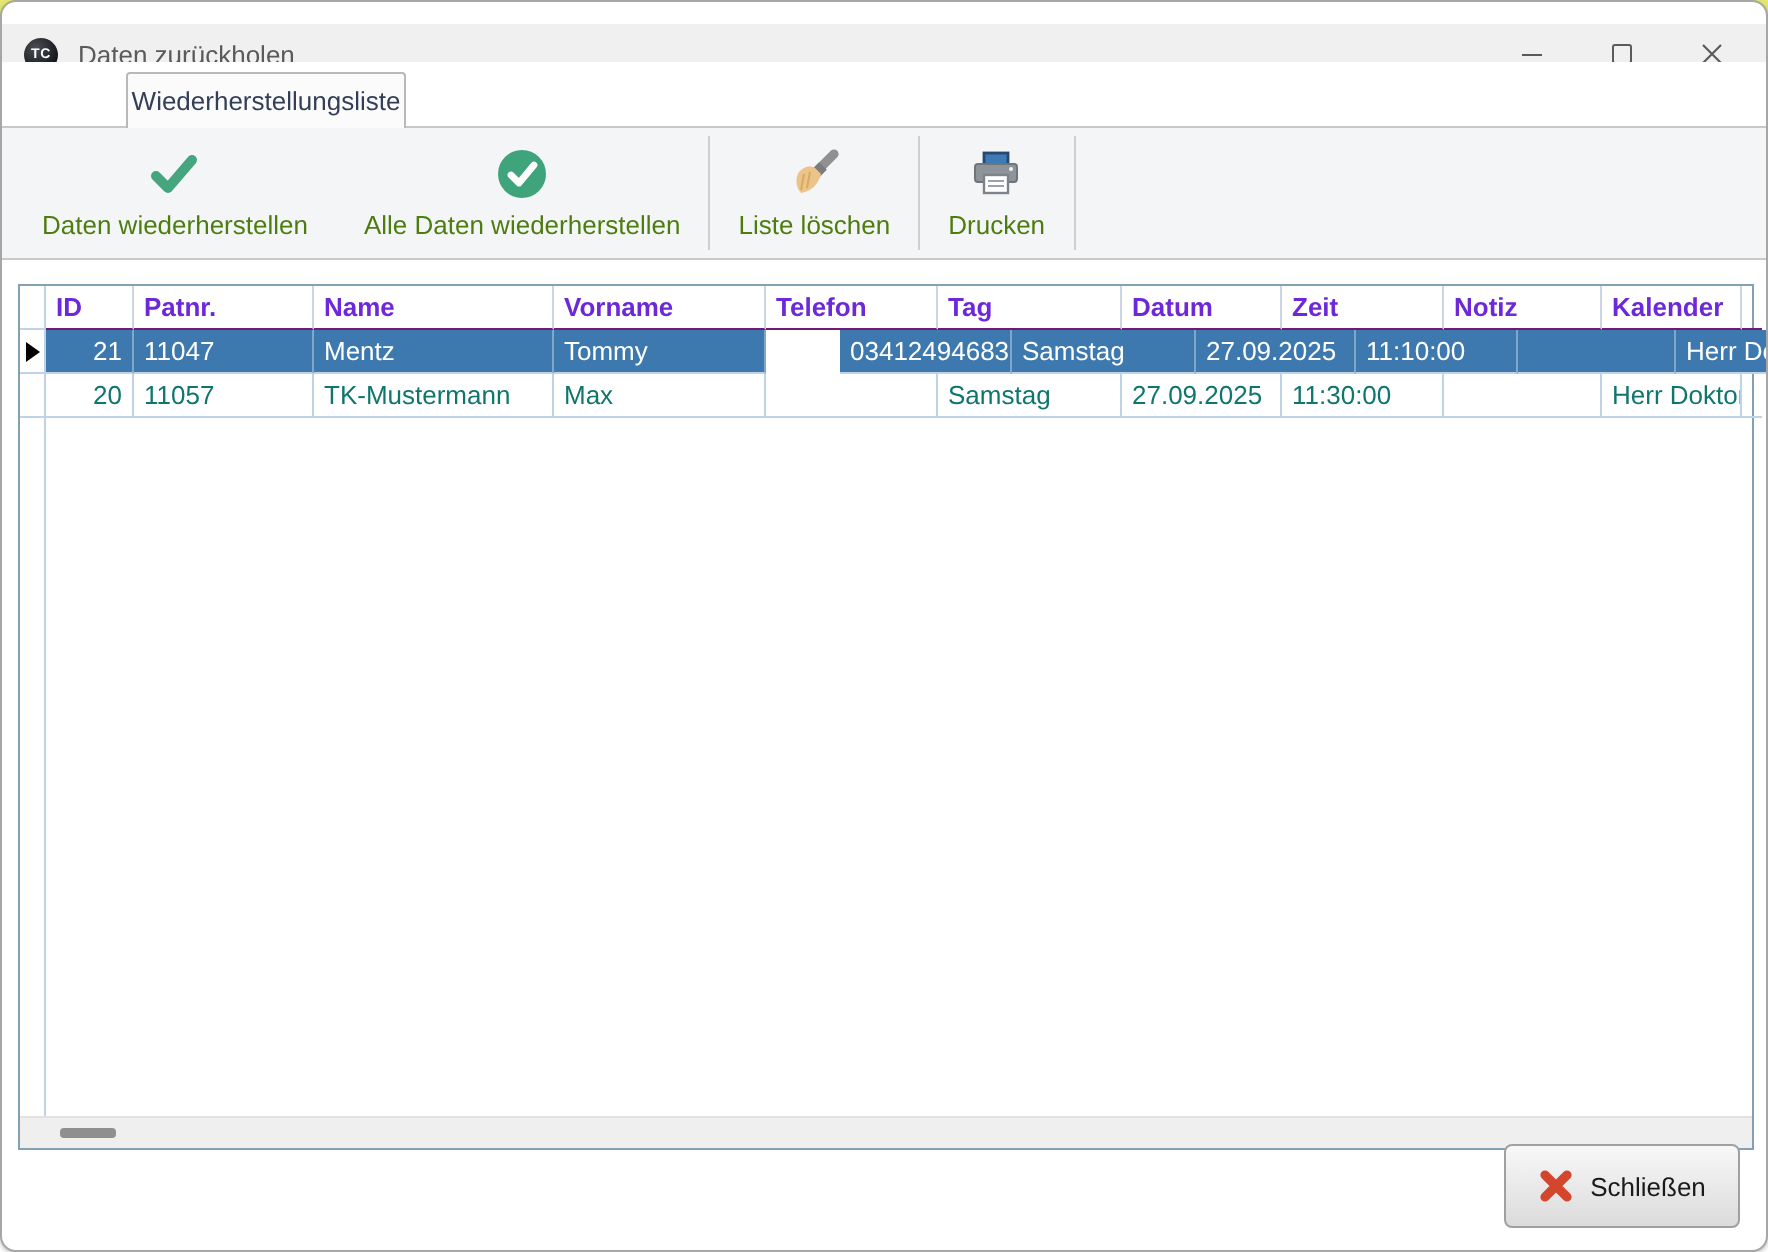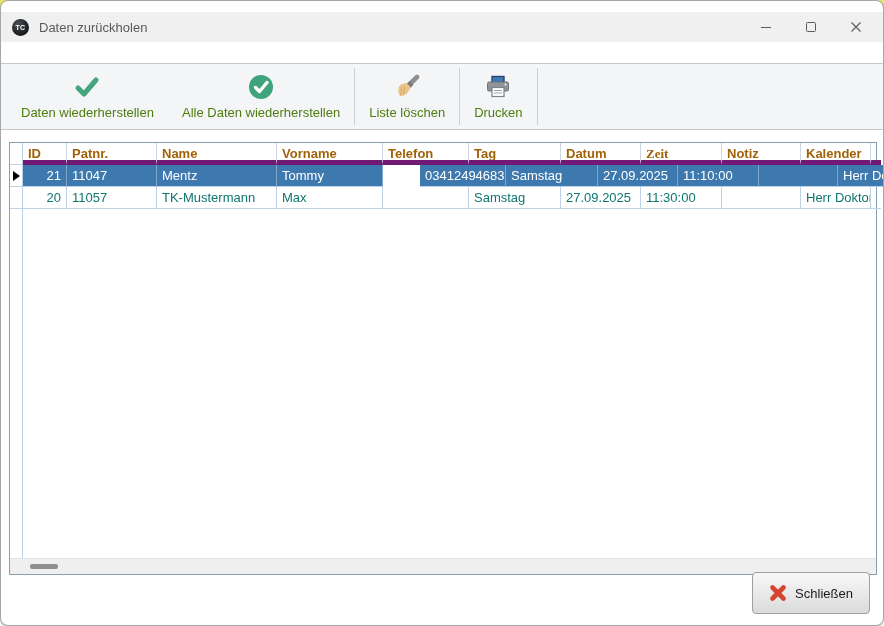--- a/index.html
+++ b/index.html
@@ -66,22 +66,22 @@
     display:flex; flex-direction:column;
     font-size:13px;
   }
   .thead { display:flex; height:22px; flex:0 0 22px; }
   .gcell {
     width:13px; flex:0 0 13px; background:#fff;
     border-right:1px solid #bed3e7; border-bottom:1px solid #bed3e7;
     position:relative;
   }
   .hcell {
-    font-weight:bold; color:#a16207;
-    border-right:1px solid #ccd6e2; border-bottom:5px solid #701a75;
+    font-weight:bold; color:#6d28d9;
+    border-right:1px solid #ccd6e2; border-bottom:1px solid #701a75;
     padding:0 5px; line-height:21px; white-space:nowrap; overflow:hidden;
   }
   .trow { display:flex; height:22px; flex:0 0 22px; }
   .cell {
     border-right:1px solid #bed3e7; border-bottom:1px solid #bed3e7;
     padding:0 5px; line-height:21px; white-space:nowrap; overflow:hidden;
     color:#0f766e;
   }
   .cell.num { text-align:right; }
   .cell.fillc, .hcell.fillc { flex:1; border-right:none; }
@@ -133,20 +133,25 @@
           </svg>
       </div>
       <div class="win-btn">
         <svg width="12" height="12" viewBox="0 0 12 12">
             <path d="M1.5 1.5 L10.5 10.5 M10.5 1.5 L1.5 10.5" stroke="#5a5a5a" stroke-width="1.1"></path>
           </svg>
       </div>
     </div>
   </div>
 
+  <div class="tabstrip">
+    <div class="tab">
+      <span>Wiederherstellungsliste</span>
+    </div>
+  </div>
 
   <div class="toolbar">
     <div class="tbtn">
       <span class="ticon">
         <svg width="26" height="26" viewBox="0 0 26 26">
             <path d="M4 14 L10 20 L22 6" stroke="#44a57e" stroke-width="5" fill="none" stroke-linecap="round" stroke-linejoin="round"></path>
           </svg>
       </span>
       <span>Daten wiederherstellen</span>
     </div>
@@ -191,21 +196,21 @@
     <div class="thead">
       <div class="gcell"></div>
 
     <div class="hcell" style="width: 44px; flex: 0 0 44px;">ID</div>
         <div class="hcell" style="width: 90px; flex: 0 0 90px;">Patnr.</div>
         <div class="hcell" style="width: 120px; flex: 0 0 120px;">Name</div>
         <div class="hcell" style="width: 106px; flex: 0 0 106px;">Vorname</div>
         <div class="hcell" style="width: 86px; flex: 0 0 86px;">Telefon</div>
         <div class="hcell" style="width: 92px; flex: 0 0 92px;">Tag</div>
         <div class="hcell" style="width: 80px; flex: 0 0 80px;">Datum</div>
-        <div class="hcell" style="width: 81px; flex: 0 0 81px; font-family: Liberation Serif, serif;">Zeit</div>
+        <div class="hcell" style="width: 81px; flex: 0 0 81px;">Zeit</div>
         <div class="hcell" style="width: 79px; flex: 0 0 79px;">Notiz</div>
         <div class="hcell" style="width: 70px; flex: 0 0 70px;">Kalender</div>
         <div class="hcell fillc"></div>
       </div>
     <div>
 
     <div class="trow sel">
           <div class="gcell">
             <span class="arrow"></span>
           </div>

